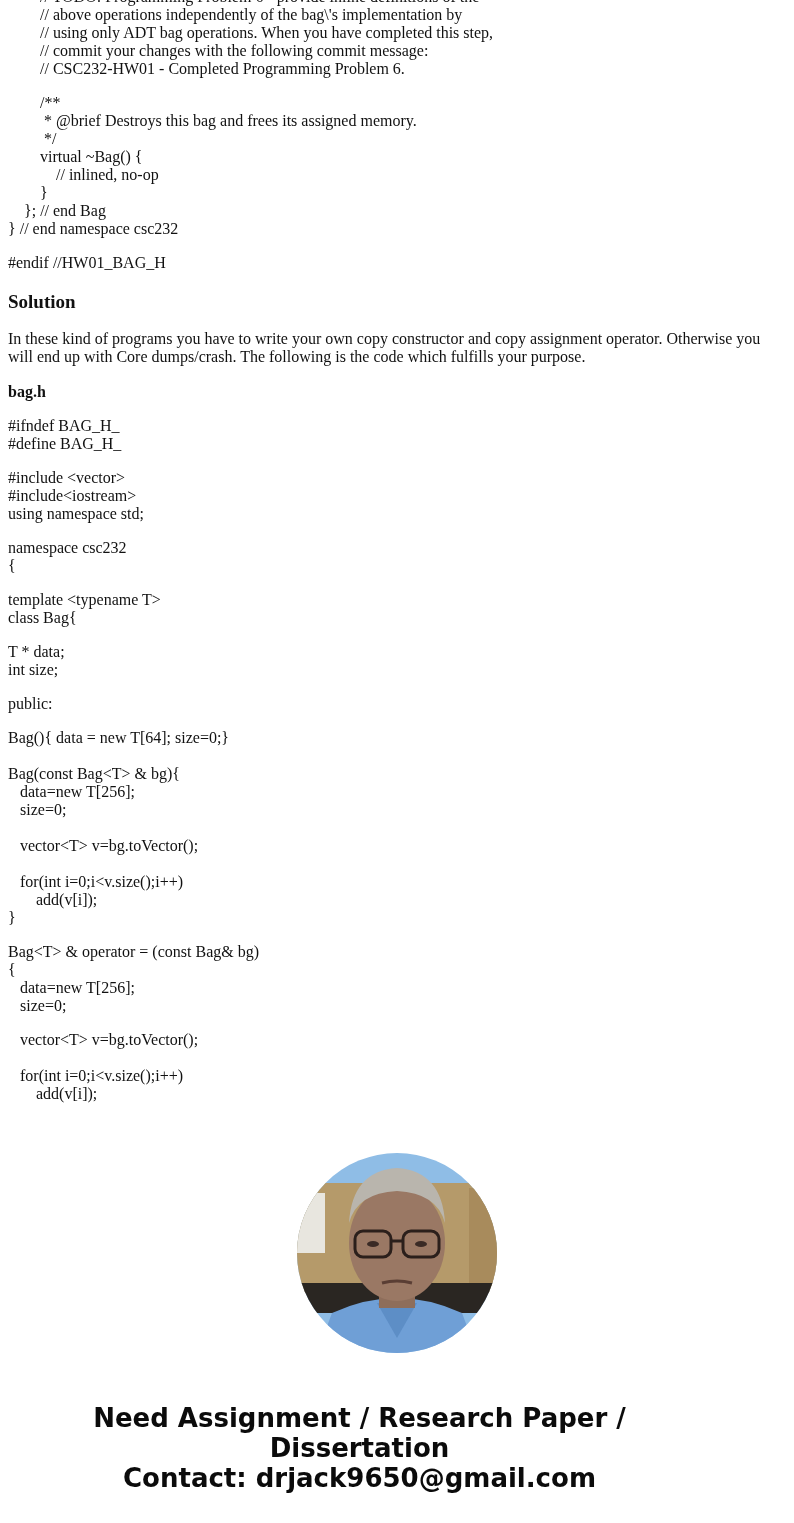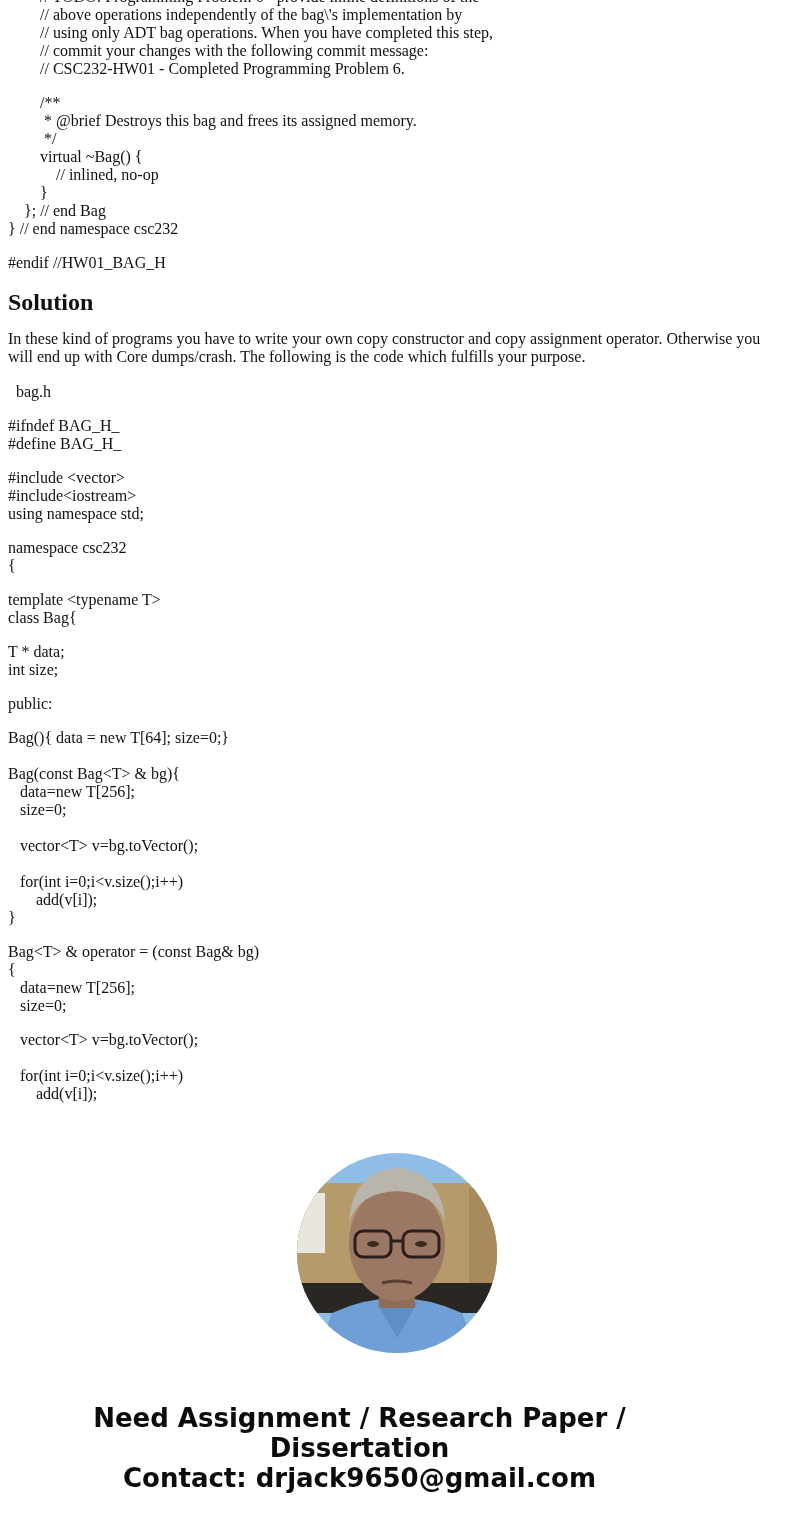--- a/index.html
+++ b/index.html
@@ -16,33 +16,33 @@
     margin: 0 0 0 8px;
     font-family: "Liberation Serif", serif;
     font-size: 16px;
     line-height: 18px;
     white-space: pre;
   }
   .code .ln { display: block; height: 18px; }
   .code .gap { display: block; height: 16px; }
   .heading {
     margin: 19px 0 0 8px;
-    font-size: 24px;
+    font-size: 19px;
     font-weight: bold;
     line-height: 22px;
   }
   .para {
     margin: 17px 8px 12px 8px;
     font-size: 16px;
     line-height: 18px;
   }
   .sub-heading {
-    margin: 17px 0 0 16px;
+    margin: 17px 0 0 8px;
     font-size: 16px;
-    font-weight: normal;
+    font-weight: bold;
     line-height: 18px;
   }
   .avatar-wrap {
     position: absolute;
     left: 297px;
     top: 1153px;
     width: 200px;
     height: 200px;
     border-radius: 50%;
     overflow: hidden;

